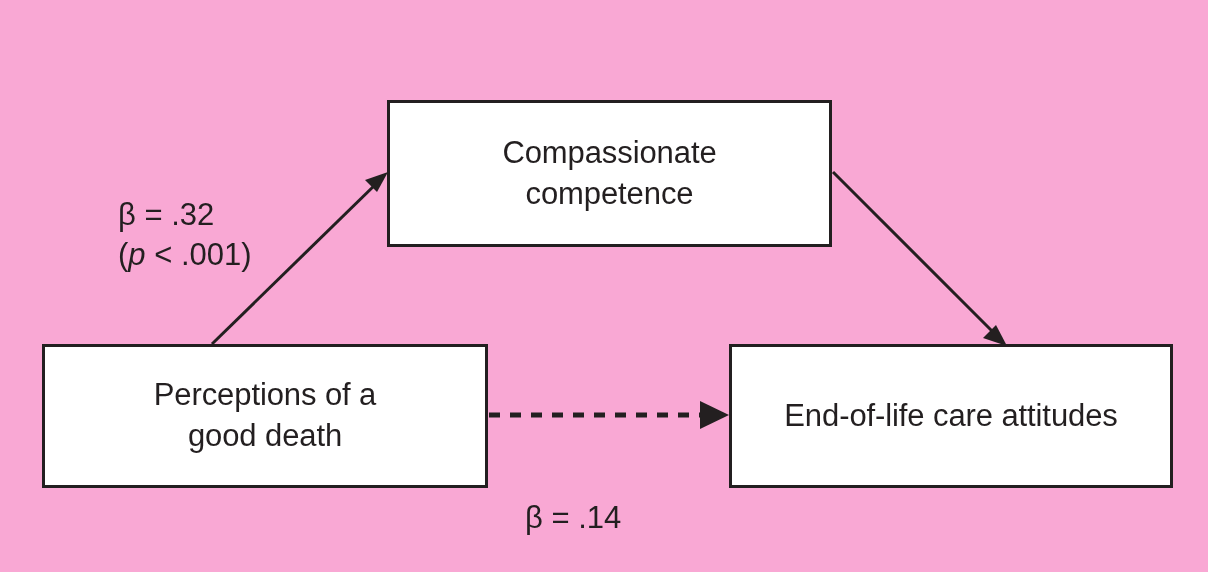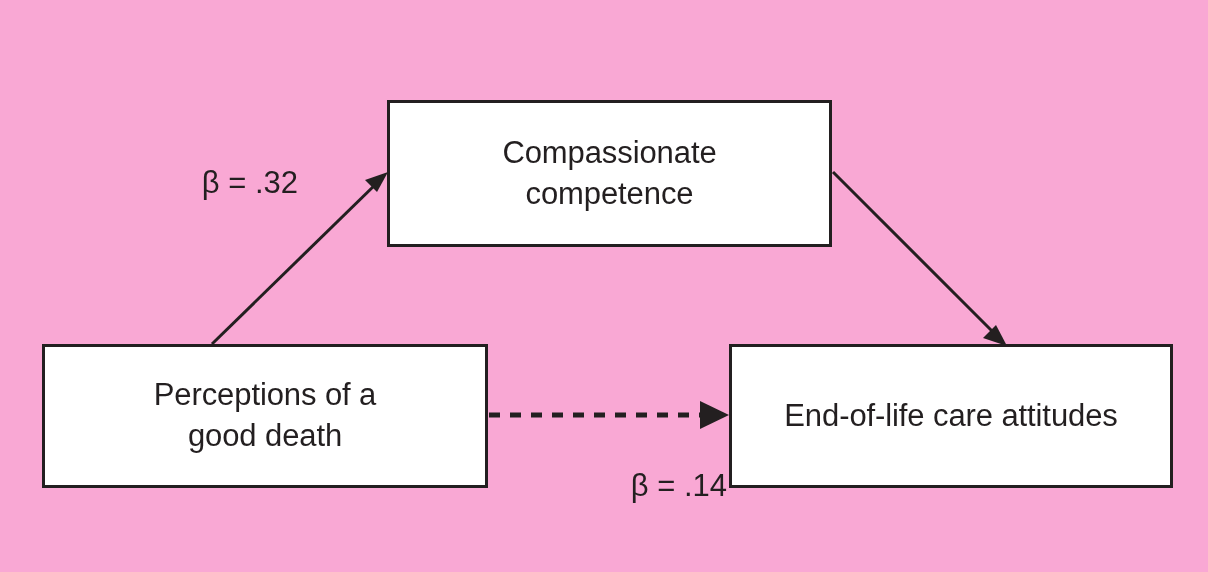--- a/index.html
+++ b/index.html
@@ -63,24 +63,25 @@
     top: 344px;
     width: 444px;
     height: 144px;
   }
   #node-outcome .node-label {
     white-space: nowrap;
   }
   
   .path-label {
     position: absolute;
-    text-align: right;
+    text-align: left;
     color: #231f20;
     line-height: 1.30;
     white-space: nowrap;
+    margin-top: 32px;
   }
   .path-coef {
     font-size: 31px;
     display: block;
   }
   .path-pval {
     font-size: 31px;
     display: block;
   }
   .path-pval i {
@@ -90,21 +91,21 @@
     left: 118px;
     top: 163px;
     width: 180px;
   }
   #label-b-path {
     left: 925px;
     top: 163px;
     width: 180px;
   }
   #label-c-path {
-    left: 547px;
+    left: 525px;
     top: 466px;
     width: 180px;
   }
 </style>
 </head>
 <body>
 
 <div id="diagram-canvas">
 
   <svg id="arrow-layer" viewBox="0 0 1208 572" width="1208" height="572" xmlns="http://www.w3.org/2000/svg">
@@ -134,20 +135,21 @@
     <span class="node-label">End-of-life care attitudes</span>
   </div>
 
   <div class="node-box" id="node-predictor">
     <span class="node-label">Perceptions of a
 good death</span>
   </div>
 
   <div class="path-label" id="label-a-path">
     <span class="path-coef">β = .32</span>
+    <span class="path-pval"><span>(</span><i>p</i><span> &lt; .001)</span></span>
   </div>
 
   <div class="path-label" id="label-b-path">
   </div>
 
   <div class="path-label" id="label-c-path">
     <span class="path-coef">β = .14</span>
   </div>
 
 </div>

